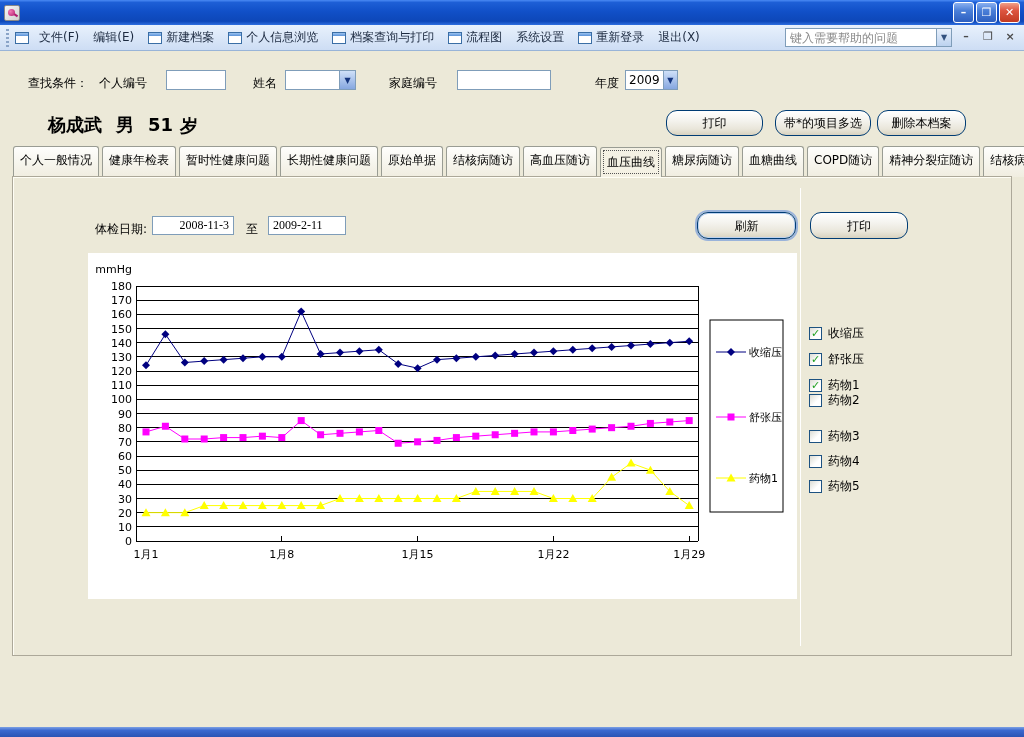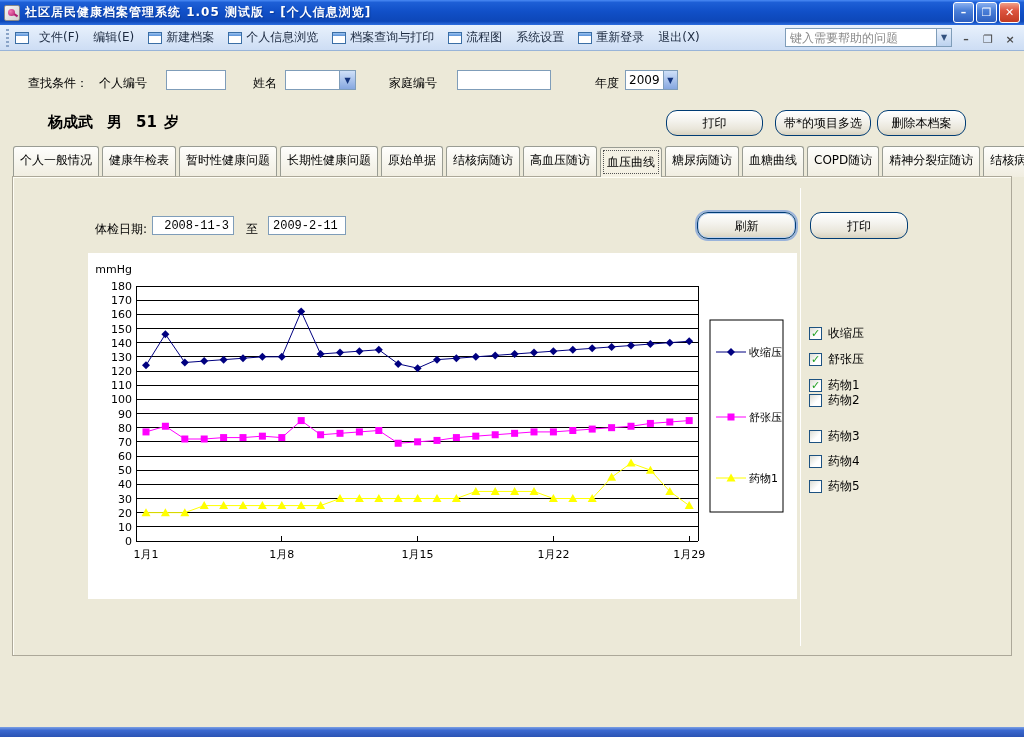--- a/index.html
+++ b/index.html
@@ -20,35 +20,35 @@
   .tb-btn.close { background:linear-gradient(180deg,#f0a088,#dd5540 40%,#c23a22); }
 
   
   #menubar { position:absolute; left:0; top:25px; width:1024px; height:26px;
     background:linear-gradient(180deg,#e8f1fc,#cdddf4); border-bottom:1px solid #98b4d8;
     display:flex; align-items:center; padding:0 6px; }
   #menu-grip { width:3px; height:18px; background:repeating-linear-gradient(180deg,#8aa4c8 0 2px,transparent 2px 4px); margin-right:6px; }
   .menu-item { display:flex; align-items:center; gap:4px; margin-right:14px; font-size:12px; color:#1c2a40; white-space:nowrap; cursor:default; }
   .form-icon { display:inline-block; width:14px; height:12px; border:1px solid #3a6ea5; background:#fff; position:relative; }
   .form-icon::before { content:""; position:absolute; left:0; top:0; right:0; height:3px; background:linear-gradient(180deg,#9cc3f0,#5a92d8); }
-  #help-box { margin-left:auto; display:flex; align-items:flex-end; }
+  #help-box { margin-left:auto; display:flex; align-items:flex-start; }
   #help-input { width:152px; height:19px; border:1px solid #7f9db9; font-size:12px; padding:0 4px; color:#444; }
   #help-input::placeholder { color:#8a8a8a; }
   #help-drop { width:15px; height:19px; border:1px solid #7f9db9; border-left:none; background:linear-gradient(180deg,#e8f0fb,#bcd2ef); font-size:8px; color:#33517e; display:flex; align-items:center; justify-content:center; }
   .mdi-btn { width:16px; height:16px; margin-left:6px; color:#4a4a4a; font-size:11px; font-weight:bold; display:flex; align-items:center; justify-content:center; }
 
   
   .lbl { position:absolute; font-size:12px; color:#000; white-space:nowrap; }
-  .xp-input { position:absolute; height:20px; border:1px solid #7f9db9; background:#fff; font-size:12px; padding:0 4px; font-family:Liberation Mono, monospace; }
+  .xp-input { position:absolute; height:20px; border:1px solid #7f9db9; background:#fff; font-size:12px; padding:0 4px; font-family:Liberation Serif, serif; }
   .combo { position:absolute; height:20px; border:1px solid #7f9db9; background:#fff; display:flex; }
   .combo-text { flex:1; font-size:12px; padding:2px 3px 0; }
   .combo-arrow { width:16px; background:linear-gradient(180deg,#cfe0f8,#86a7e0); border-left:1px solid #7f9db9; color:#14357e; font-size:8px; display:flex; align-items:center; justify-content:center; }
 
   
-  #patient { position:absolute; left:48px; top:113px; display:flex; align-items:baseline; gap:14px; font-size:15px; font-weight:bold; color:#000; }
+  #patient { position:absolute; left:48px; top:113px; display:flex; align-items:baseline; gap:14px; font-size:18px; font-weight:bold; color:#000; }
   #patient .age-grp { display:flex; gap:7px; }
   .xp-btn { position:absolute; height:26px; border:1px solid #003c74; border-radius:11px;
     background:linear-gradient(180deg,#ffffff 0%,#f4f3ee 40%,#e9e6da 75%,#d8d2bf 100%);
     font-size:12px; color:#000; font-family:inherit; text-align:center; line-height:24px; cursor:default; }
   .xp-btn.focused { box-shadow:0 0 0 2px rgba(110,150,220,.65), inset 0 0 0 1px #bcd2f0; }
 
   
   #tabs { position:absolute; left:13px; top:146px; display:flex; align-items:flex-end; height:31px; }
   .tab { height:31px; line-height:26px; padding:0 6px; margin-right:3px; font-size:12px; white-space:nowrap;
     border:1px solid #999c93; border-bottom:none; border-radius:3px 3px 0 0;
@@ -71,21 +71,20 @@
   #bottombar { position:absolute; left:0; top:727px; width:1024px; height:10px;
     background:linear-gradient(180deg,#7ba0e4,#3a68cf 35%,#2a53b4); }
 </style>
 </head>
 <body>
 
 <div id="window">
 
   <div id="titlebar">
     <div id="app-icon"></div>
-    <div id="title-text">社区居民健康档案管理系统 1.05 测试版 - [个人信息浏览]</div>
     <div id="tb-buttons">
       <div class="tb-btn">–</div>
       <div class="tb-btn">❐</div>
       <div class="tb-btn close">✕</div>
     </div>
   </div>
 
   <div id="menubar">
     <div id="menu-grip"></div>
     <span class="form-icon" style="margin-right:10px;"></span>

